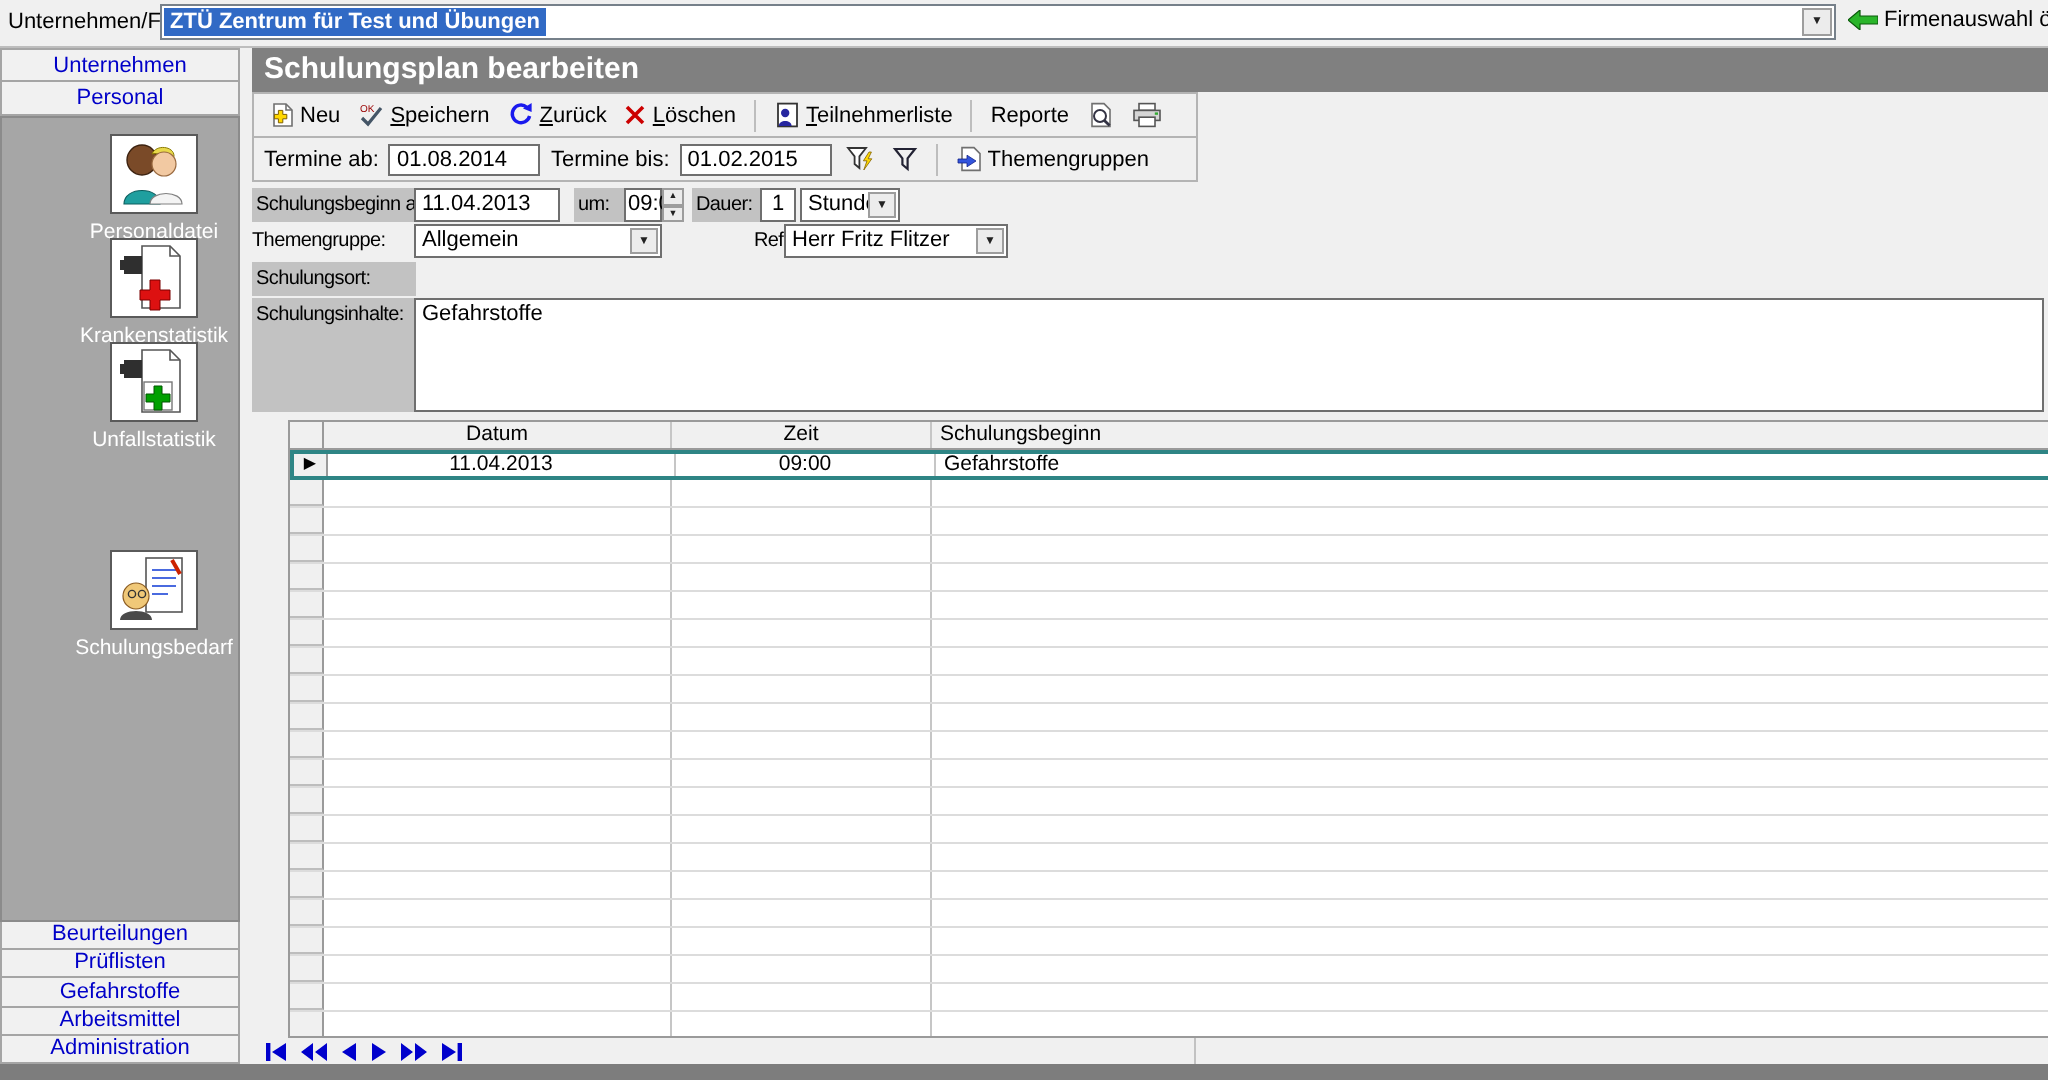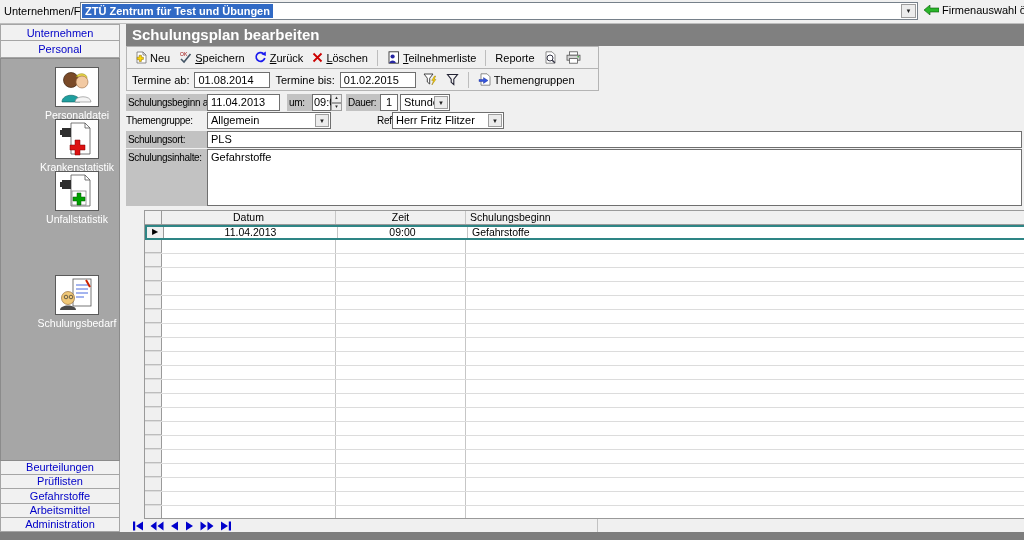--- a/index.html
+++ b/index.html
@@ -282,21 +282,20 @@
     <span>Allgemein</span>
     <span class="dd-arrow">▼</span>
   </div>
   <div class="flabel" style="left:347px;top:112px;width:45px;margin-left:30px;">Referent:</div>
   <div class="fselect" style="left:392px;top:112px;width:112px;">
     <span>Herr Fritz Flitzer</span>
     <span class="dd-arrow">▼</span>
   </div>
 
   <div class="flabel gray" style="left:126px;top:131px;width:80px;">Schulungsort:</div>
-  <div class="finput" style="left:207px;top:131px;width:815px;">PLS</div>
 
   <div class="flabel gray" style="left:126px;top:149px;width:80px;height:57px;">Schulungsinhalte:</div>
   <div class="ftext" style="left:207px;top:149px;width:815px;height:57px;">Gefahrstoffe</div>
 
   <div class="grid">
     <div class="trow grid-header">
       <div class="c-sel"></div>
       <div class="c-datum">Datum</div>
       <div class="c-zeit">Zeit</div>
       <div class="c-inhalt">Schulungsbeginn</div>

